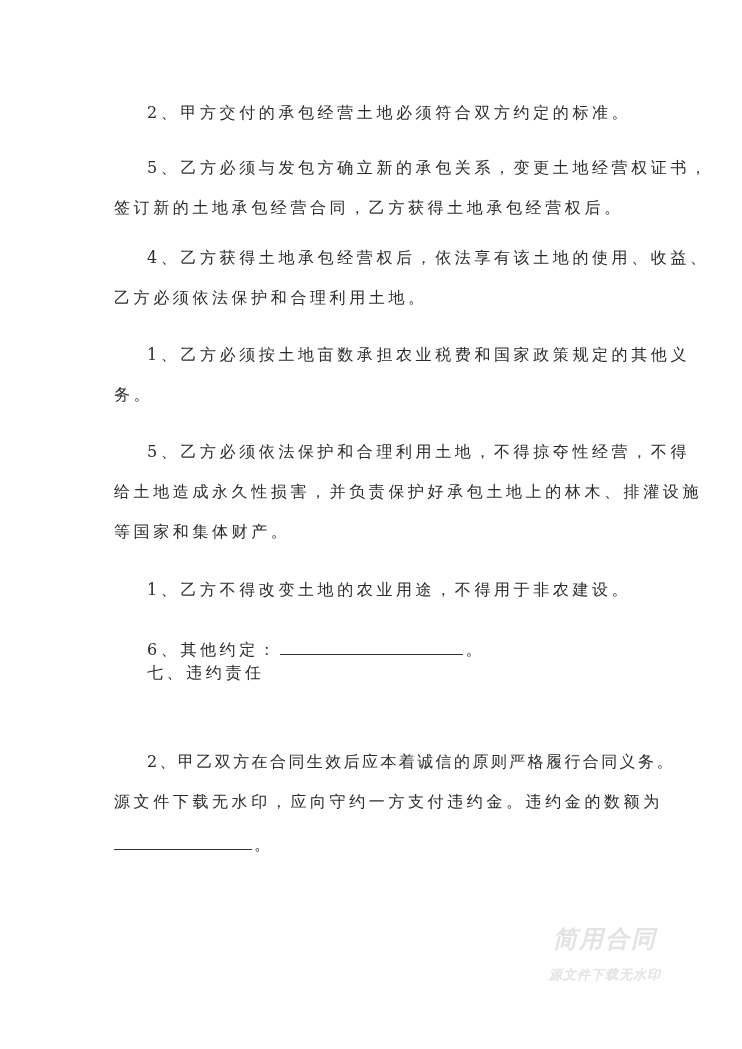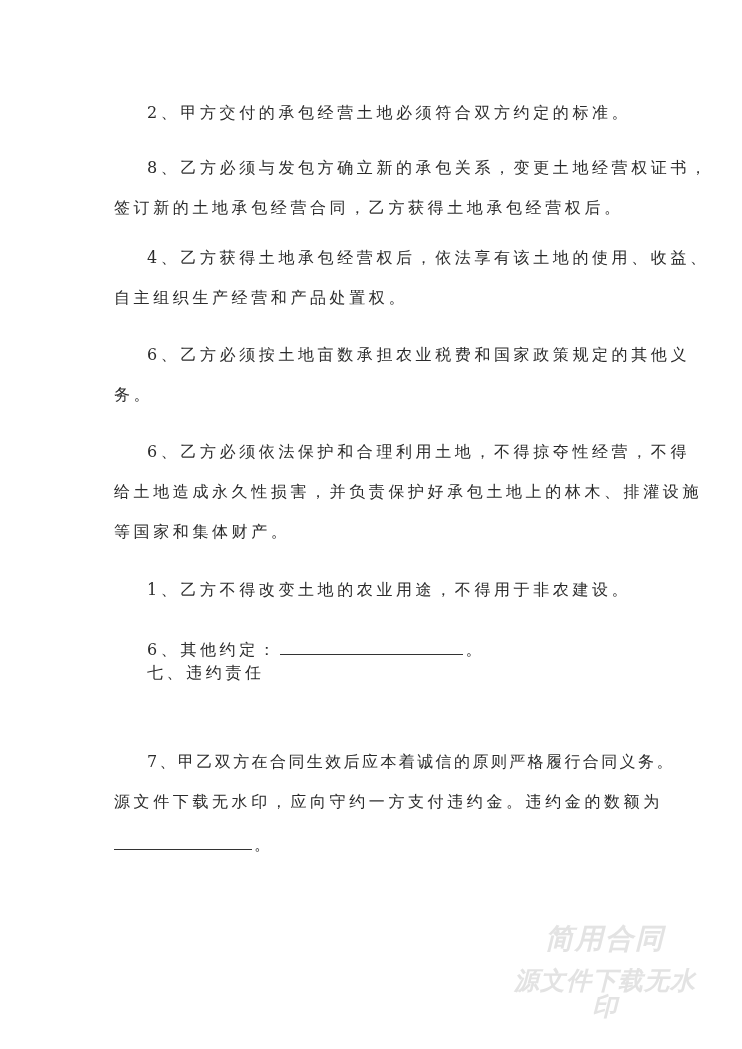--- a/index.html
+++ b/index.html
@@ -43,55 +43,55 @@
       left: 510px;
       top: 918px;
       width: 190px;
       color: #e3e3e3;
       font-family: "DejaVu Sans", "Liberation Sans", sans-serif;
       font-weight: bold;
       font-style: italic;
       text-align: center;
     }
     .wm-title {
-      font-size: 28px;
+      font-size: 24px;
       line-height: 42px;
       letter-spacing: 2px;
     }
     .wm-sub {
-      font-size: 25px;
+      font-size: 13px;
       line-height: 26px;
       letter-spacing: 1px;
-      margin-top: 8px;
+      margin-top: 2px;
     }
   </style>
 </head>
 <body>
 
 <div class="page">
 
   <div class="line indent" style="top:103px">2、甲方交付的承包经营土地必须符合双方约定的标准。</div>
-  <div class="line indent" style="top:158px">8、乙方必须与发包方确立新的承包关系，变更土地经营权证书，</div>
+  <div class="line indent" style="top:158px">5、乙方必须与发包方确立新的承包关系，变更土地经营权证书，</div>
   <div class="line" style="top:198px">签订新的土地承包经营合同，乙方获得土地承包经营权后。</div>
   <div class="line indent" style="top:248px">4、乙方获得土地承包经营权后，依法享有该土地的使用、收益、</div>
-  <div class="line" style="top:288px">自主组织生产经营和产品处置权。</div>
-  <div class="line indent" style="top:345px">6、乙方必须按土地亩数承担农业税费和国家政策规定的其他义</div>
+  <div class="line" style="top:288px">乙方必须依法保护和合理利用土地。</div>
+  <div class="line indent" style="top:345px">1、乙方必须按土地亩数承担农业税费和国家政策规定的其他义</div>
   <div class="line" style="top:385px">务。</div>
-  <div class="line indent" style="top:442px">6、乙方必须依法保护和合理利用土地，不得掠夺性经营，不得</div>
+  <div class="line indent" style="top:442px">5、乙方必须依法保护和合理利用土地，不得掠夺性经营，不得</div>
   <div class="line" style="top:482px">给土地造成永久性损害，并负责保护好承包土地上的林木、排灌设施</div>
   <div class="line" style="top:522px">等国家和集体财产。</div>
   <div class="line indent" style="top:580px">1、乙方不得改变土地的农业用途，不得用于非农建设。</div>
 
   <div class="line indent" style="top:640px">
     <span>6、其他约定：</span><span class="blank" style="width:183px"></span><span>。</span>
   </div>
 
   <div class="line indent" style="top:663px">七、违约责任</div>
 
-  <div class="line indent" style="top:752px; letter-spacing:2.4px">7、甲乙双方在合同生效后应本着诚信的原则严格履行合同义务。</div>
+  <div class="line indent" style="top:752px; letter-spacing:2.4px">2、甲乙双方在合同生效后应本着诚信的原则严格履行合同义务。</div>
   <div class="line" style="top:792px">源文件下载无水印，应向守约一方支付违约金。违约金的数额为</div>
   <div class="line" style="top:835px">
     <span class="blank" style="width:138px; margin-left:0"></span><span>。</span>
   </div>
 
   <div class="watermark">
     <div class="wm-title">简用合同</div>
     <div class="wm-sub">源文件下载无水印</div>
   </div>
 

